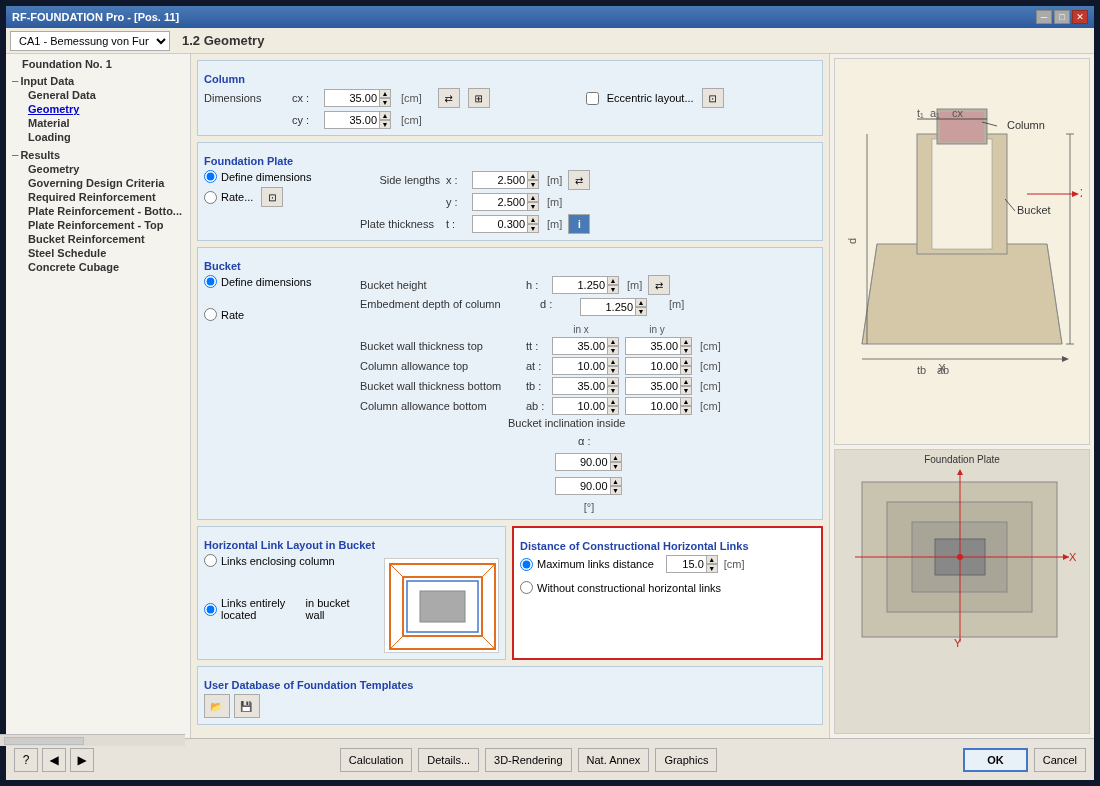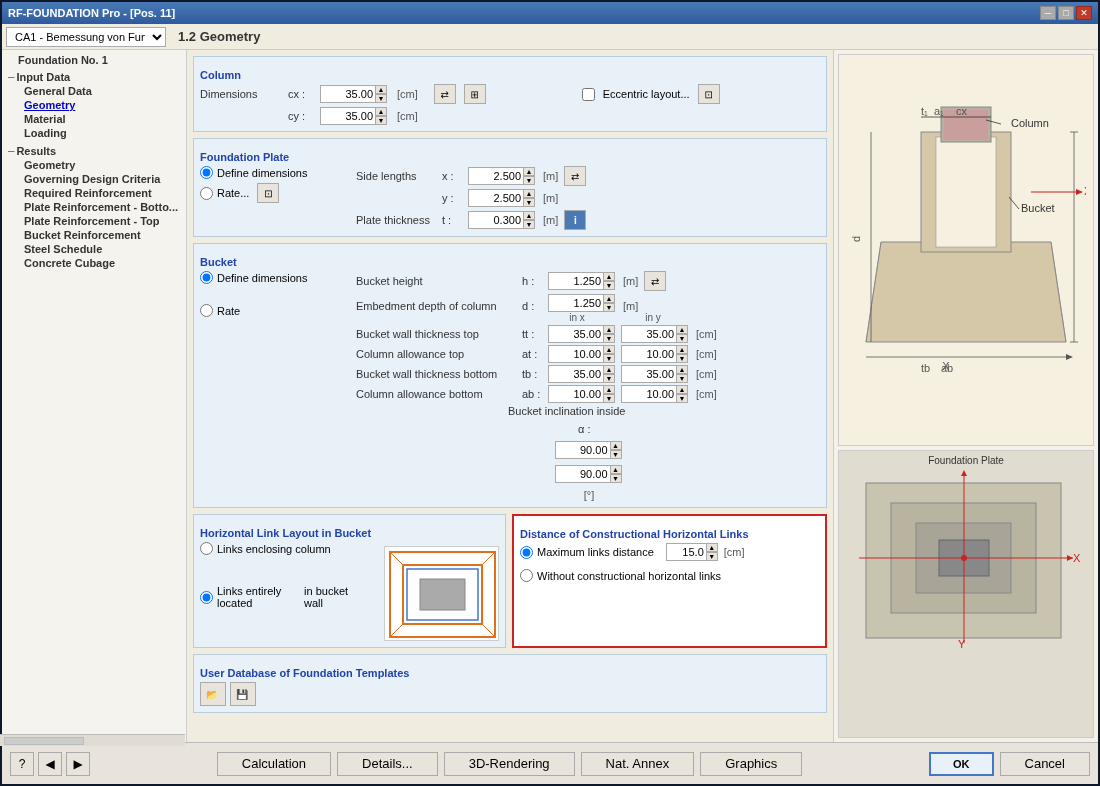--- a/index.html
+++ b/index.html
@@ -1,18 +1,18 @@
 <!DOCTYPE html>
 <html><head>
   <meta charset="utf-8">
   <style>
     * { box-sizing: border-box; margin: 0; padding: 0; font-family: 'Segoe UI', Tahoma, Arial, sans-serif; font-size: 11px; }
     body { background: #d4d0c8; width: 1100px; height: 786px; overflow: hidden; }
     
-    .window { width: 1100px; height: 786px; background: #f0ece0; border: 2px solid #0f172a; display: flex; flex-direction: column; }
+    .window { width: 1100px; height: 786px; background: #f0ece0; border: 6px solid #0f172a; display: flex; flex-direction: column; }
     
     .title-bar { background: linear-gradient(to bottom, #4a7ab5, #2d5a9e); color: white; padding: 3px 6px; display: flex; align-items: center; justify-content: space-between; height: 22px; }
     .title-bar-text { font-size: 11px; font-weight: bold; }
     .title-bar-controls { display: flex; gap: 2px; }
     .title-bar-btn { width: 16px; height: 14px; background: #c0392b; border: 1px solid #922b21; color: white; font-size: 9px; cursor: pointer; display: flex; align-items: center; justify-content: center; }
     .title-bar-btn.min { background: #aaa; border-color: #888; }
     .title-bar-btn.max { background: #aaa; border-color: #888; }
     
     .menu-bar { background: #f0ece0; border-bottom: 1px solid #ccc; padding: 2px 4px; display: flex; gap: 12px; height: 20px; align-items: center; }
     .menu-item { padding: 1px 4px; cursor: pointer; font-size: 11px; }
@@ -47,21 +47,21 @@
     .radio-item { display: flex; align-items: center; gap: 4px; margin-bottom: 2px; }
     .radio-item input[type=radio] { margin: 0; }
     
     .subsection { background: #e8f0f8; border: 1px solid #b8ccdd; padding: 6px; margin-bottom: 6px; }
     
     .bottom-bar { height: 42px; background: #e8e4dc; border-top: 1px solid #bbb; display: flex; align-items: center; justify-content: space-between; padding: 0 8px; }
     .bottom-left { display: flex; gap: 4px; align-items: center; }
     .bottom-center { display: flex; gap: 6px; align-items: center; }
     .bottom-right { display: flex; gap: 6px; align-items: center; }
     
-    .action-btn { background: #e8e4dc; border: 1px solid #aaa; padding: 3px 24px; height: 24px; cursor: pointer; font-size: 13px; display: flex; align-items: center; justify-content: center; text-align: right; }
+    .action-btn { background: #e8e4dc; border: 1px solid #aaa; padding: 3px 8px; height: 24px; cursor: pointer; font-size: 11px; display: flex; align-items: center; justify-content: center; text-align: right; }
     .action-btn-primary { background: #e8e4dc; border: 1px solid #aaa; padding: 3px 18px; height: 24px; cursor: pointer; font-size: 11px; font-weight: bold; }
     
     .small-icon-btn { width: 24px; height: 24px; background: #e8e4dc; border: 1px solid #aaa; cursor: pointer; display: flex; align-items: center; justify-content: center; font-size: 12px; }
     
     .scrollbar-h { height: 12px; background: #e0dcd4; border-top: 1px solid #bbb; display: flex; align-items: center; }
   </style>
 </head>
 <body>
 
 <div class="window">
@@ -173,21 +173,21 @@
               </div>
               <div class="radio-item" style="margin-top:4px;">
                 <input type="radio" name="fp" style="">
                 <span>Rate...</span>
                 <button class="icon-btn" style="margin-left:4px;">⊡</button>
               </div>
             </div>
 
             <div>
               <div style="display:flex; align-items:center; gap:6px; margin-bottom:3px;">
-                <span style="min-width:80px; color:#333;">Side lengths</span>
+                <span style="min-width:80px; color:#333;text-align:right;">Side lengths</span>
                 <span style="width:20px; color:#333;">x :</span>
                 <div class="spin-container">
                   <input class="spin-input" type="text" value="2.500" style="">
                   <div class="spin-buttons">
                       <button class="spin-btn">▲</button>
                       <button class="spin-btn">▼</button>
                     </div>
                 </div>
                 <span class="input-unit">[m]</span>
                 <button class="icon-btn">⇄</button>
@@ -245,21 +245,21 @@
                 <div class="spin-container">
                   <input class="spin-input" type="text" value="1.250" style="">
                   <div class="spin-buttons">
                       <button class="spin-btn">▲</button>
                       <button class="spin-btn">▼</button>
                     </div>
                 </div>
                 <span class="input-unit">[m]</span>
                 <button class="icon-btn">⇄</button>
               </div>
-              <div style="display:flex; align-items:flex-end; gap:6px; margin-bottom:0;">
+              <div style="display:flex; align-items:flex-start; gap:20px; margin-bottom:8px;">
                 <span style="min-width:160px; color:#333;">Embedment depth of column</span>
                 <span style="width:20px; color:#333;">d :</span>
                 <div class="spin-container">
                   <input class="spin-input" type="text" value="1.250" style="">
                   <div class="spin-buttons">
                       <button class="spin-btn">▲</button>
                       <button class="spin-btn">▼</button>
                     </div>
                 </div>
                 <span class="input-unit">[m]</span>

